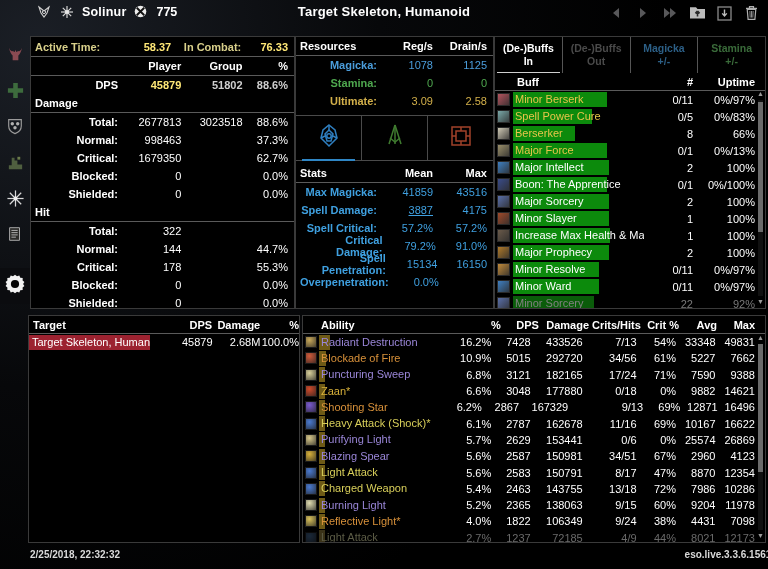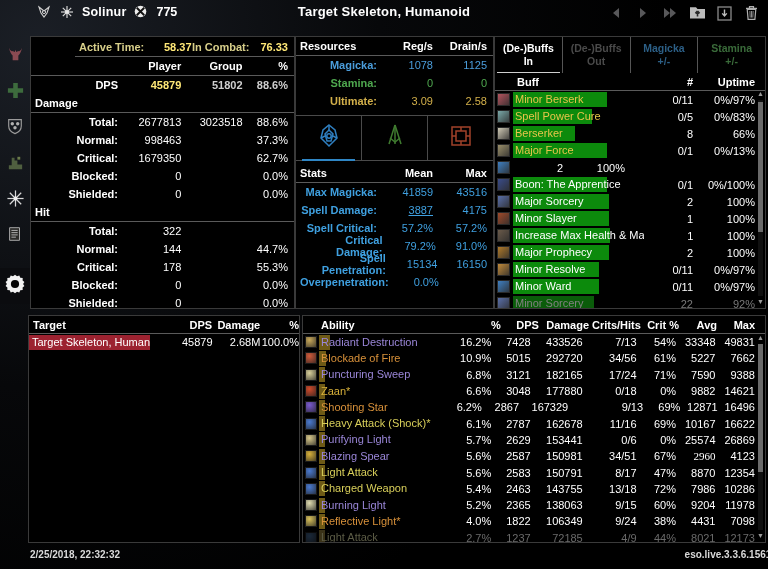--- a/index.html
+++ b/index.html
@@ -49,21 +49,21 @@
   #panel-summary{left:30px;top:36px;width:265px;height:273px;}
   #panel-resources{left:295px;top:36px;width:199px;height:273px;}
   #panel-buffs{left:494px;top:36px;width:272px;height:273px;}
   
   #panel-targets{left:28px;top:315px;width:272px;height:228px;}
   #panel-abilities{left:302px;top:315px;width:464px;height:228px;}
 
   
   .row{display:flex;align-items:center;height:18px;font-size:11px;}
   .hdr-line{border-bottom:1px solid #5a5a5a;}
-  .sum-active{padding:0 6px 0 4px;height:19px;margin-left:44px;}
+  .sum-active{padding:0 6px 0 4px;height:19px;}
   .sum-active .lbl{color:#d8cf8a;font-weight:bold;font-size:11px;}
   .v-yellow{color:#ffe877;font-weight:bold;}
   .c-white{color:#ffffff;}
   .c-grey{color:#cfcfcf;font-weight:bold;}
   .sum-colhdr{color:#ffffff;font-weight:bold;}
   .sec-label{color:#ffffff;font-weight:bold;font-size:11px;padding-left:4px;}
   .cell{text-align:right;}
   .lbl-right{text-align:right;font-weight:bold;color:#ffffff;}
 
   
@@ -539,20 +539,24 @@
             <span class="buff-ico" style="background: linear-gradient(135deg, rgb(154, 143, 106) 0%, rgb(43, 43, 43) 120%);"></span>
             <div class="buff-namewrap">
               <div class="buff-bar" style="width: 72%;"></div>
               <div class="buff-name n-yellow">Major Force</div>
             </div>
             <span class="buff-num">0/1</span>
             <span class="buff-up">0%/13%</span>
           </div>
           <div class="buffrow">
             <span class="buff-ico" style="background: linear-gradient(135deg, rgb(63, 127, 192) 0%, rgb(43, 43, 43) 120%);"></span>
+            <div class="buff-namewrap">
+              <div class="buff-bar" style="width: 74%;"></div>
+              <div class="buff-name n-white">Major Intellect</div>
+            </div>
             <span class="buff-num">2</span>
             <span class="buff-up">100%</span>
           </div>
           <div class="buffrow">
             <span class="buff-ico" style="background: linear-gradient(135deg, rgb(58, 76, 138) 0%, rgb(43, 43, 43) 120%);"></span>
             <div class="buff-namewrap">
               <div class="buff-bar" style="width: 72%;"></div>
               <div class="buff-name n-white">Boon: The Apprentice</div>
             </div>
             <span class="buff-num">0/1</span>
@@ -770,21 +774,21 @@
             <span class="ab-ico" style="background: radial-gradient(circle at 35% 30%, rgb(216, 176, 58) 0%, rgb(30, 30, 30) 130%); border: 1px solid rgb(26, 26, 26); box-sizing: border-box;"></span>
             <div class="ab-namewrap">
               <div class="ab-bar" style="width: 6px; background: rgb(110, 90, 22);"></div>
               <div class="ab-name" style="color: rgb(154, 134, 216);">Blazing Spear</div>
             </div>
             <span class="ab-c" style="width: 42px;">5.6%</span>
             <span class="ab-c" style="width: 44px;">2587</span>
             <span class="ab-c" style="width: 58px;">150981</span>
             <span class="ab-c" style="width: 60px;">34/51</span>
             <span class="ab-c" style="width: 44px;">67%</span>
-            <span class="ab-c" style="width: 44px; font-family: Liberation Serif, serif;">2960</span>
+            <span class="ab-c" style="width: 44px;">2960</span>
             <span class="ab-c" style="width: 44px; padding-right: 10px;">4123</span>
           </div>
           <div class="ab-row">
             <span class="ab-ico" style="background: radial-gradient(circle at 35% 30%, rgb(74, 122, 208) 0%, rgb(30, 30, 30) 130%); border: 1px solid rgb(26, 26, 26); box-sizing: border-box;"></span>
             <div class="ab-namewrap">
               <div class="ab-bar" style="width: 6px; background: rgb(110, 90, 22);"></div>
               <div class="ab-name" style="color: rgb(216, 207, 90);">Light Attack</div>
             </div>
             <span class="ab-c" style="width: 42px;">5.6%</span>
             <span class="ab-c" style="width: 44px;">2583</span>

